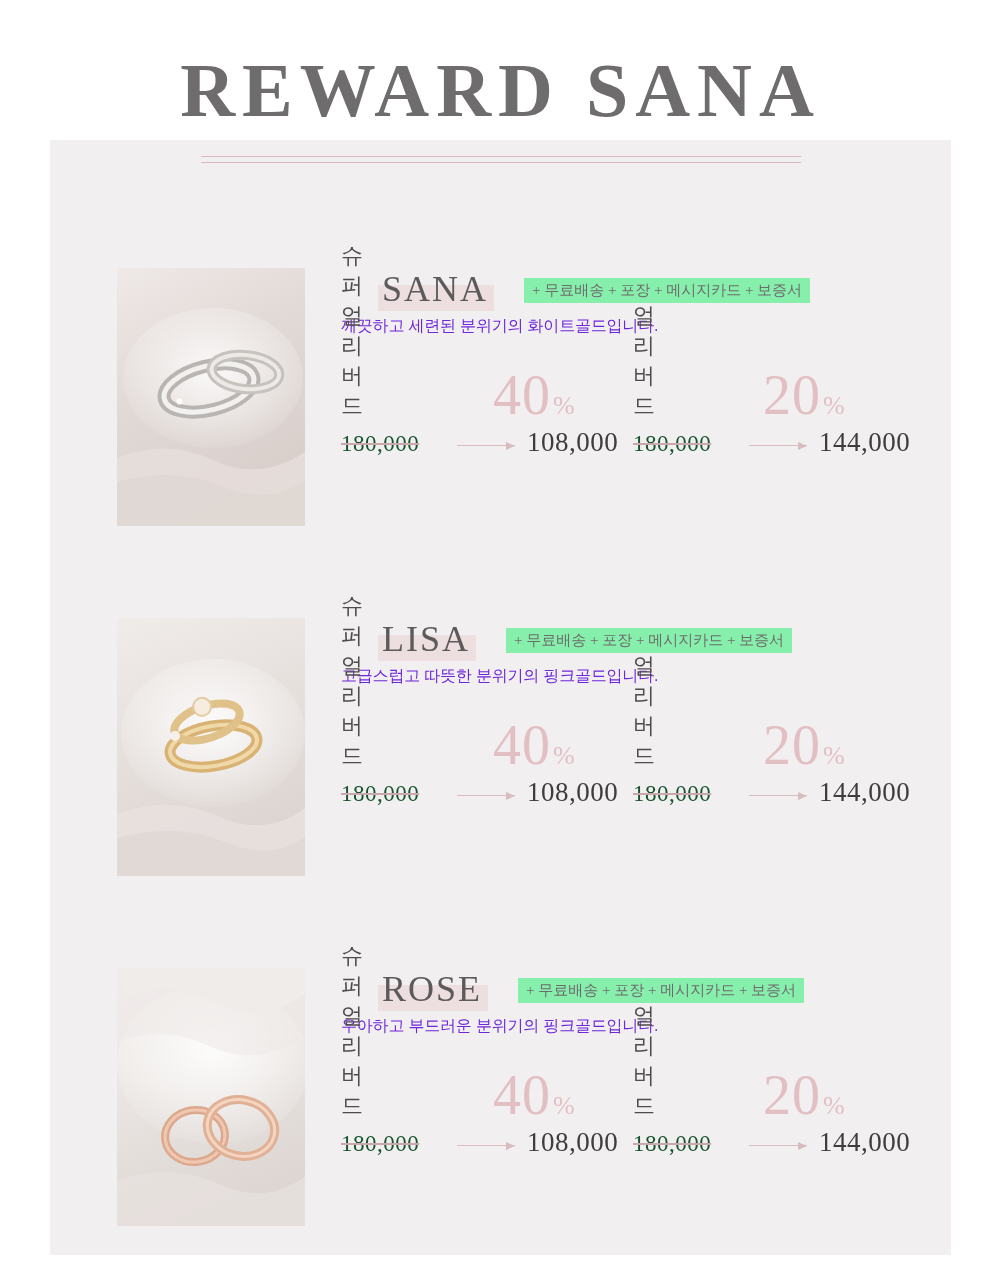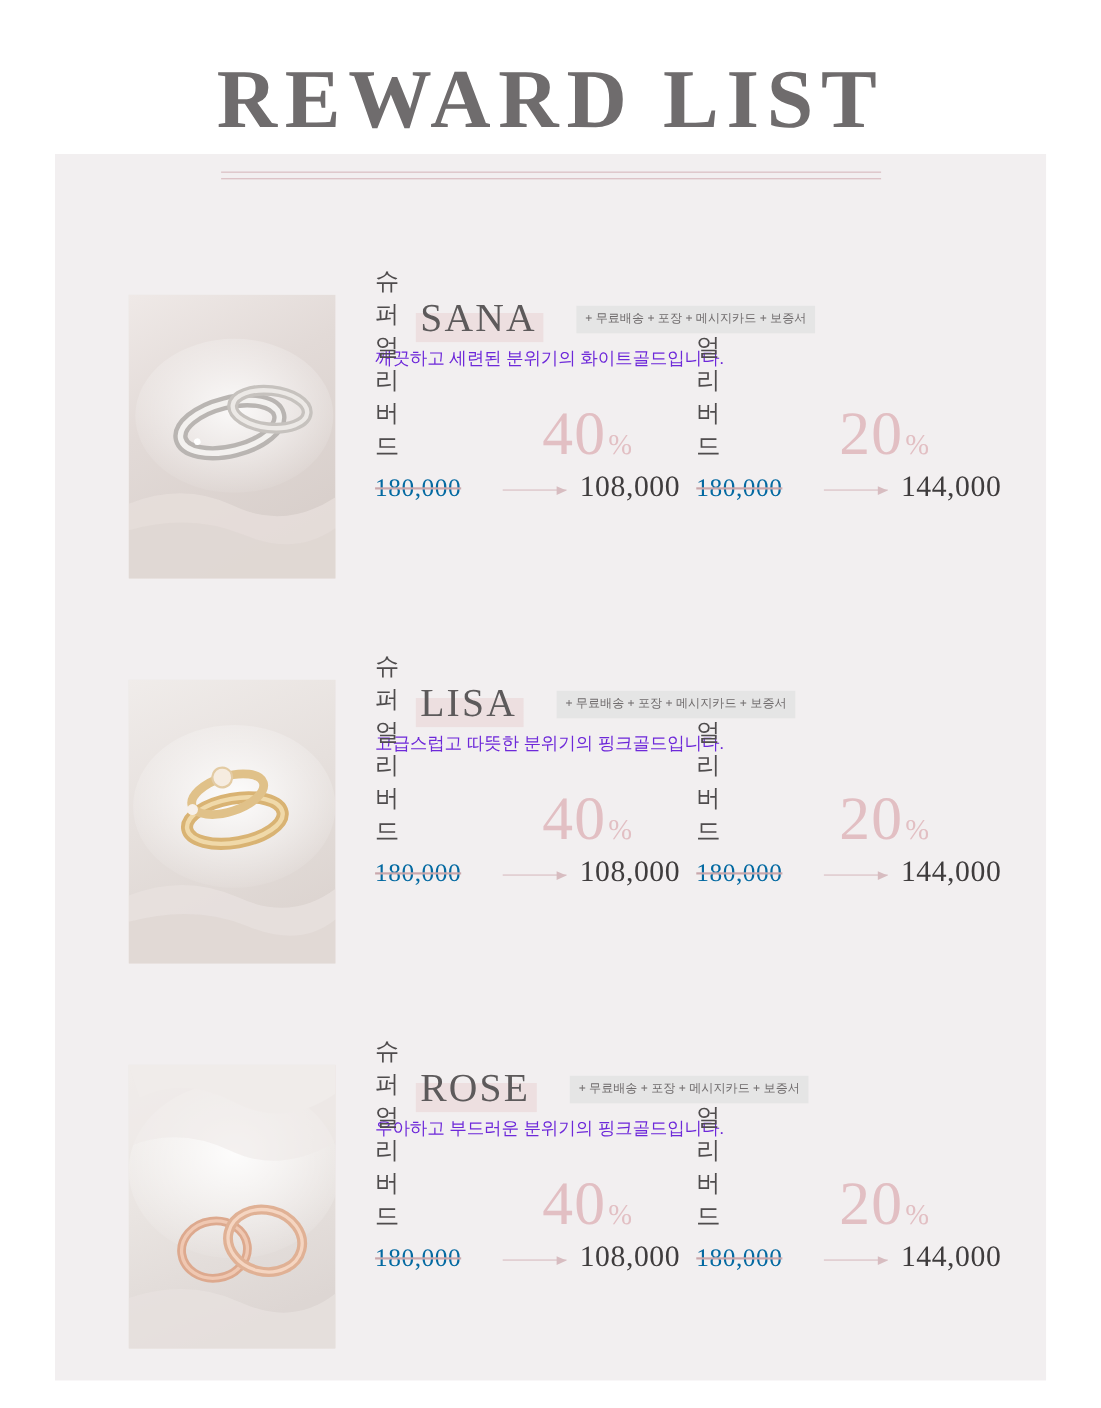--- a/index.html
+++ b/index.html
@@ -106,26 +106,26 @@
   .name {
     font-family: "Liberation Serif", serif;
     font-size: 36px;
     letter-spacing: 2px;
     color: #5d5a5b;
     background: linear-gradient(to bottom, rgba(238,225,225,0) 38%, #eddfe0 38%, #eddfe0 100%);
     padding: 0 6px 2px 4px;
     line-height: 40px;
   }
   .includes {
-    font-family: Liberation Sans, sans-serif;
-    font-size: 11px;
+    font-family: Liberation Serif, serif;
+    font-size: 15px;
     color: #6f6b6c;
     margin-left: 14px;
     padding: 2px 8px 3px 8px;
-    background: #e5e5e5;
+    background: #86efac;
     line-height: 20px;
     white-space: nowrap;
   }
 
   .desc {
     margin-top: 4px;
     font-family: "Liberation Sans", sans-serif;
     font-size: 16px;
     color: #6d28d9;
     letter-spacing: -0.2px;
@@ -179,21 +179,21 @@
   .pb-row {
     position: relative;
     height: 36px;
   }
   .old {
     position: absolute;
     left: 0;
     top: 4px;
     font-family: "Liberation Serif", serif;
     font-size: 23px;
-    color: #0369a1;
+    color: #14532d;
     text-decoration: line-through;
     text-decoration-color: #c9a7ab;
     letter-spacing: 0.5px;
   }
   .arrow {
     position: absolute;
     left: 116px;
     top: 18px;
     width: 58px;
     height: 1px;
@@ -222,21 +222,21 @@
 </style>
 </head>
 <body>
 
 <div class="page">
 
   <div class="panel"></div>
   <div class="panel-lower"></div>
 
   <div class="header">
-    <h1 class="title">REWARD LIST</h1>
+    <h1 class="title">REWARD SANA</h1>
     <div class="rule-wrap">
       <div class="rule"></div>
       <div class="rule second"></div>
     </div>
   </div>
 
   <div class="item item-1">
     <div class="thumb">
       <svg width="188" height="258" viewBox="0 0 188 258">
         <defs>

